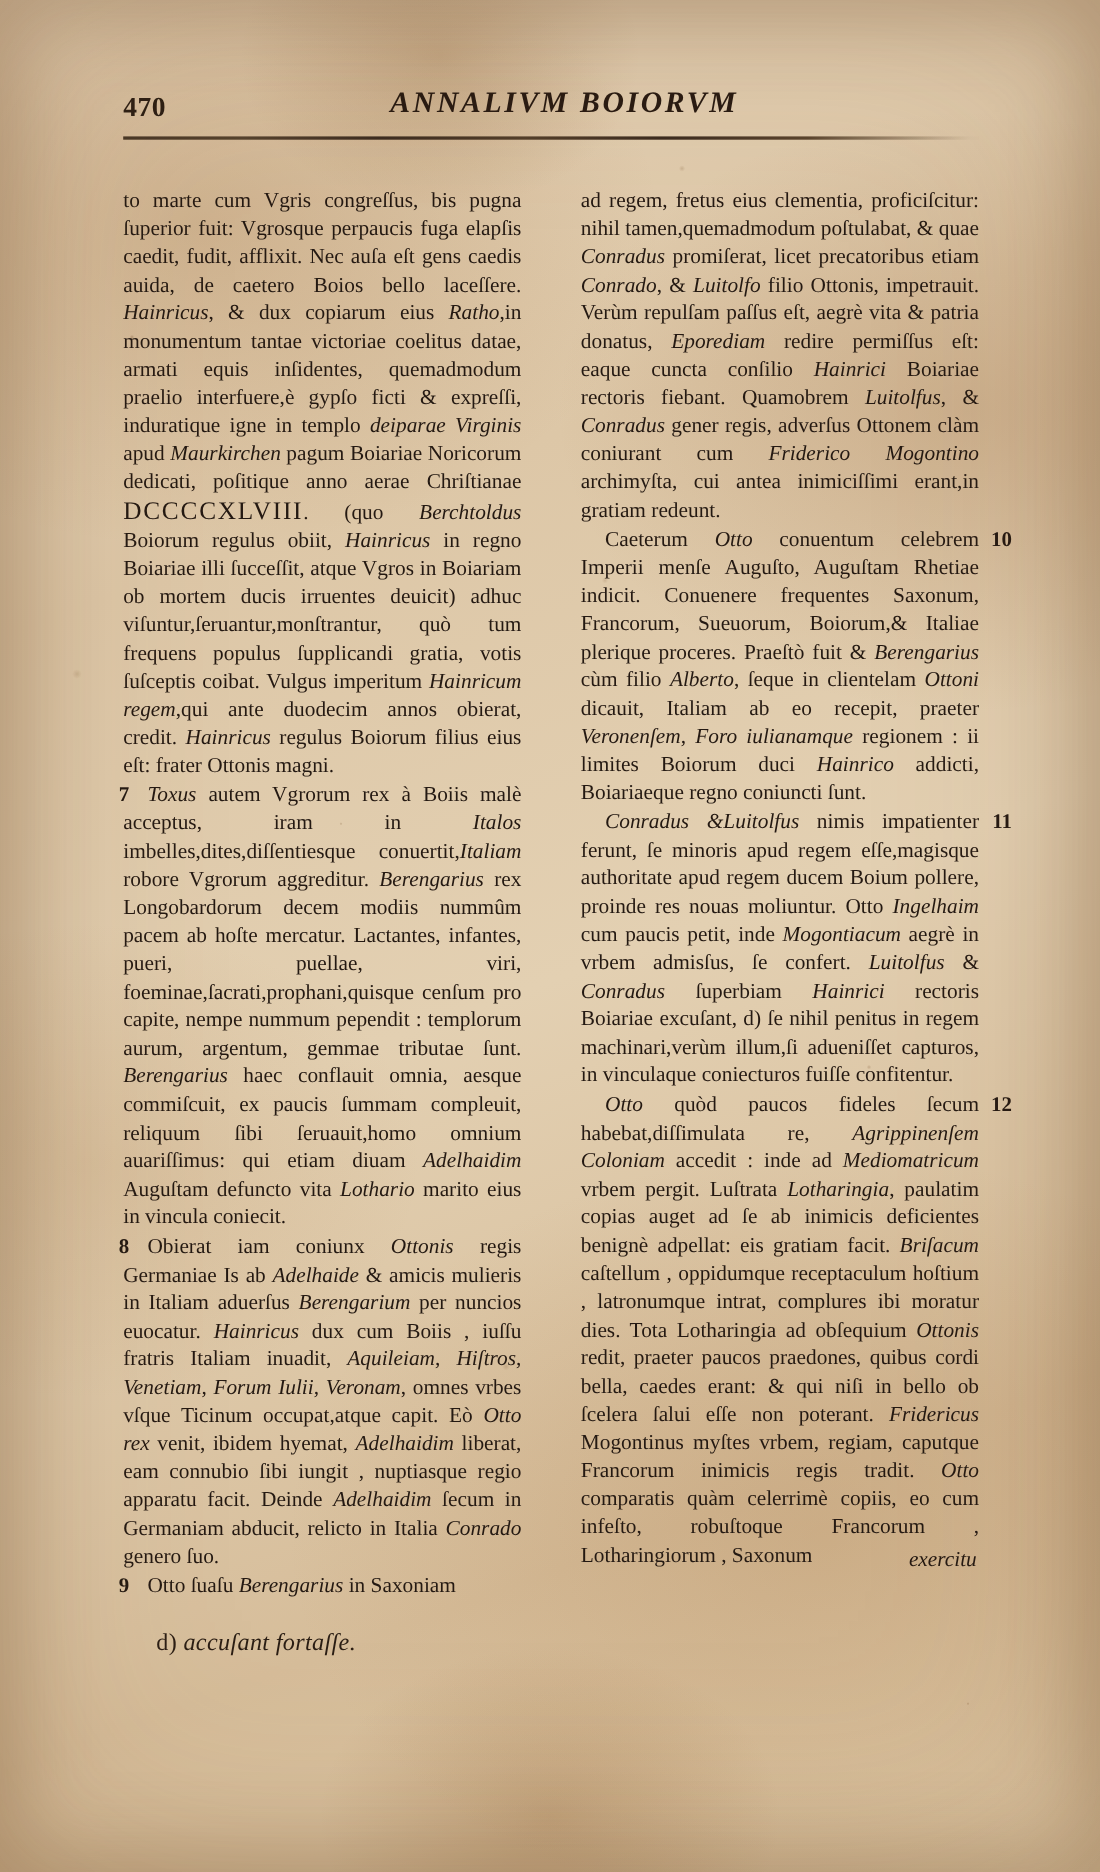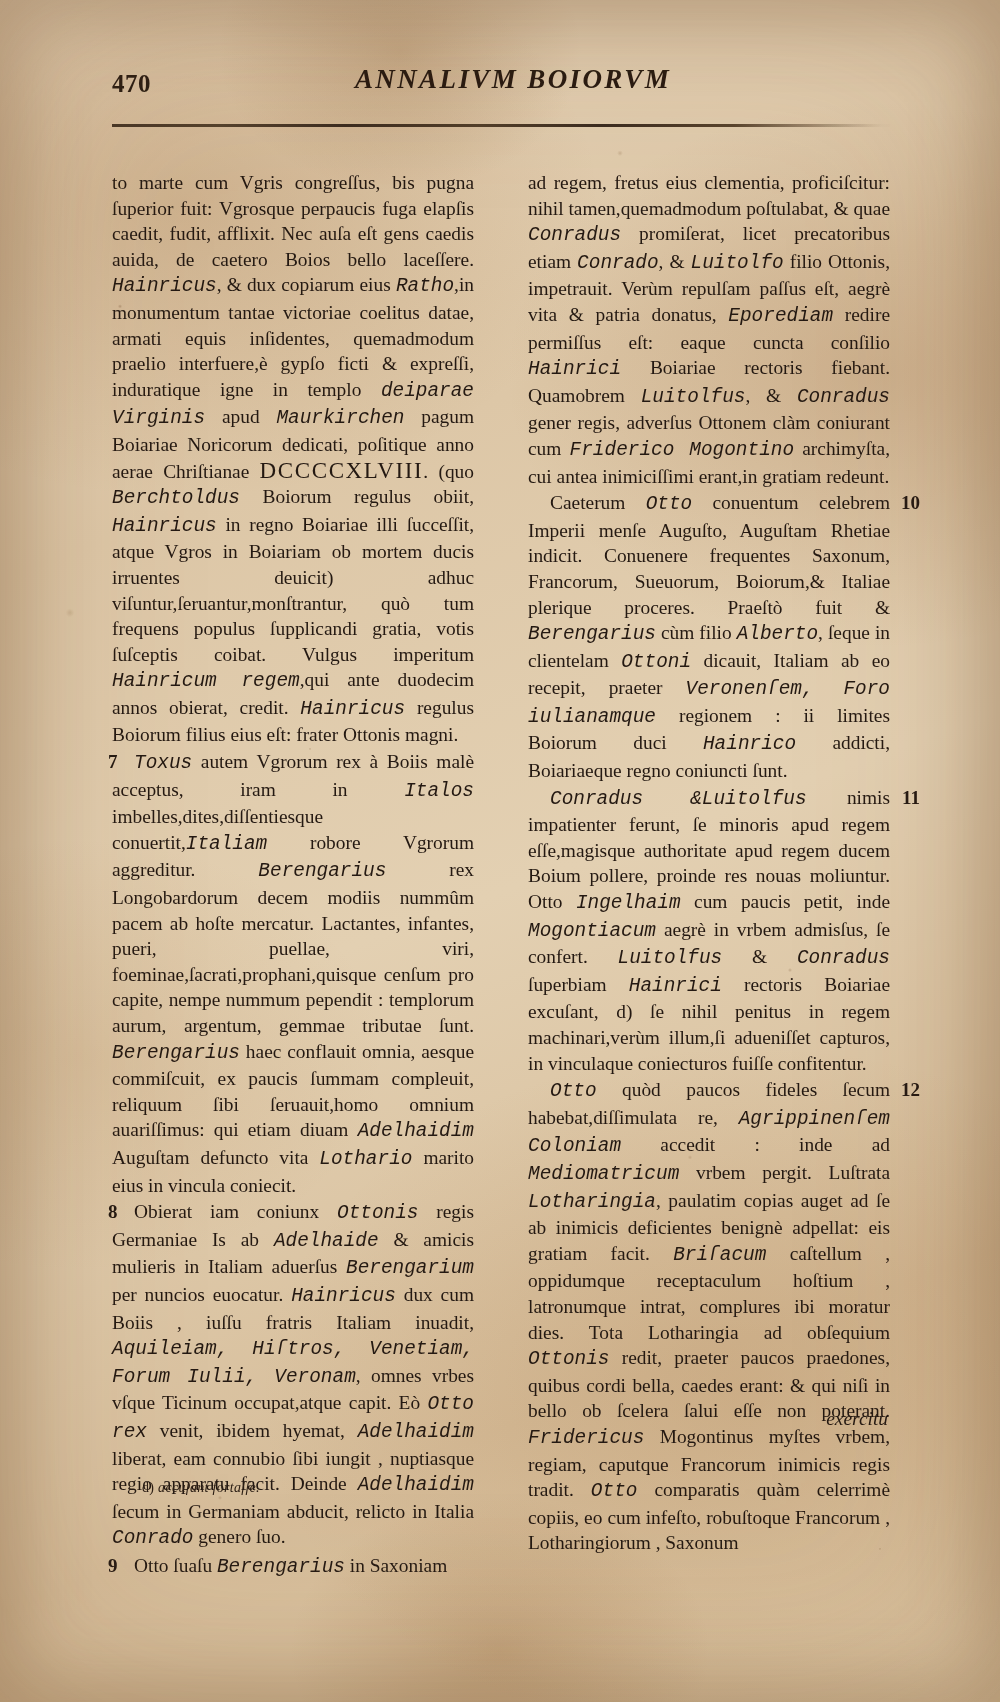--- a/index.html
+++ b/index.html
@@ -51,21 +51,21 @@
     pointer-events: none;
     box-shadow:
       inset 0 0 70px 18px rgba(110,74,38,0.30),
       inset 0 0 180px 40px rgba(128,90,50,0.16);
   }
 
   
   .header {
     position: absolute;
     left: 112px;
-    top: 64px;
+    top: 78px;
     width: 776px;
     height: 40px;
   }
   .folio {
     position: absolute;
     left: 0;
     top: 6px;
     font-size: 25px;
     font-weight: 700;
     letter-spacing: 0.5px;
@@ -129,33 +129,33 @@
   .secnum {
     position: absolute;
     font-size: 19px;
     font-weight: 700;
     color: #241912;
     line-height: 25.6px;
   }
   .secnum-left  { left: -26px; }
   .secnum-right { right: -30px; }
 
-  i, .it { font-style: italic; font-family: Liberation Mono, monospace; }
+  i, .it { font-style: italic; }
   .roman-num {
     font-size: 23px;
     letter-spacing: 1.6px;
   }
 
   
   .footnote {
     position: absolute;
     left: 142px;
     top: 1480px;
     font-style: italic;
-    font-size: 14px;
+    font-size: 22px;
     letter-spacing: 0.3px;
     color: #2b1e14;
     text-align: right;
   }
   .footnote .marker { font-style: normal; }
 
   
   .catchword {
     position: absolute;
     right: 112px;

